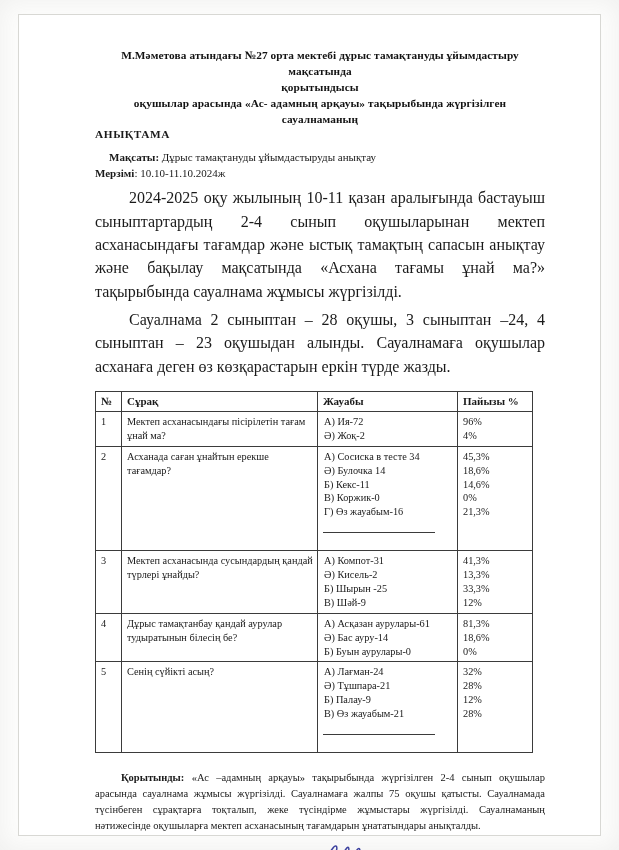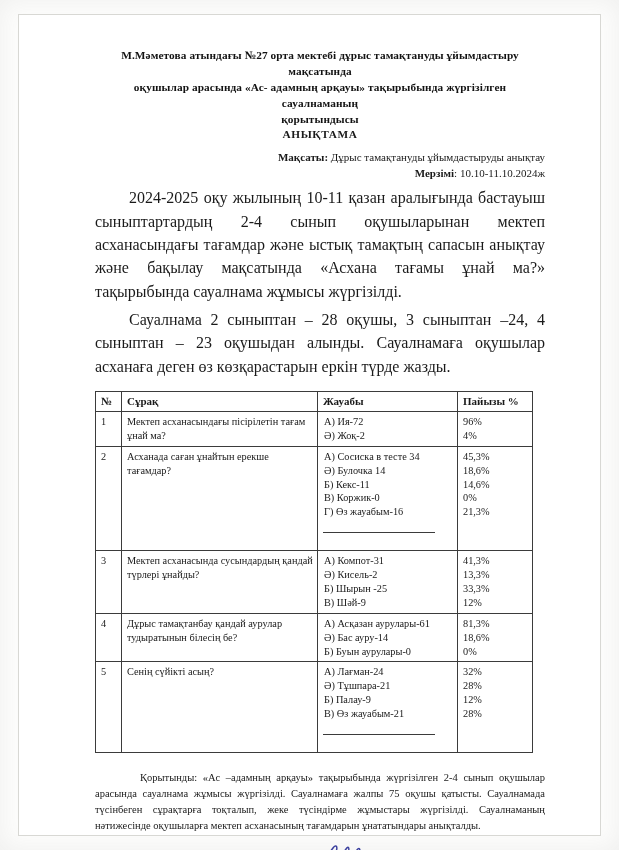--- a/index.html
+++ b/index.html
@@ -45,32 +45,31 @@
 
   .title {
     text-align: center;
     font-weight: bold;
     font-size: 11.3px;
     line-height: 1.42;
     letter-spacing: 0.1px;
     color: #121212;
   }
   .doc-kind {
-    text-align: center;
+    text-align: left;
     font-weight: bold;
     font-size: 11.3px;
     margin-top: 1px;
     letter-spacing: 0.6px;
   }
 
   .meta {
     margin-top: 9px;
     font-size: 11px;
     line-height: 1.46;
-    text-align: right;
   }
   .meta .row { white-space: nowrap; }
   .meta .lbl { font-weight: bold; }
   .meta .row.indent { padding-left: 14px; }
 
   .para {
     margin-top: 5px;
     font-size: 16px;
     line-height: 1.46;
     text-align: justify;
@@ -114,21 +113,21 @@
   }
   .spacer-rows { display: block; height: 14px; }
 
   .conclusion {
     margin-top: 17px;
     font-size: 10.5px;
     line-height: 1.52;
     text-align: justify;
     text-indent: 26px;
   }
-  .conclusion .lbl { font-weight: normal; margin-left: 19px; }
+  .conclusion .lbl { font-weight: bold; }
 
   .signature {
     position: relative;
     margin-top: 16px;
     height: 40px;
     font-size: 11px;
     font-weight: bold;
   }
   .sig-role { position: absolute; left: 14px; top: 8px; }
   .sig-name { position: absolute; right: 0px; top: 8px; }
@@ -143,22 +142,22 @@
 </style>
 </head>
 <body>
 
 <div class="page">
   <div class="sheet">
     <div class="content">
 
       <div class="title">
         <div>М.Мәметова атындағы №27 орта мектебі дұрыс тамақтануды ұйымдастыру мақсатында</div>
+        <div>қорытындысы</div>
         <div>оқушылар арасында «Ас- адамның арқауы» тақырыбында  жүргізілген сауалнаманың</div>
-        <div>қорытындысы</div>
       </div>
       <div class="doc-kind">АНЫҚТАМА</div>
 
       <div class="meta">
         <div class="row indent">
           <span class="lbl">Мақсаты:</span>
           <span>Дұрыс тамақтануды ұйымдастыруды анықтау</span>
         </div>
         <div class="row">
           <span class="lbl">Мерзімі</span><span>: 10.10-11.10.2024ж</span>

